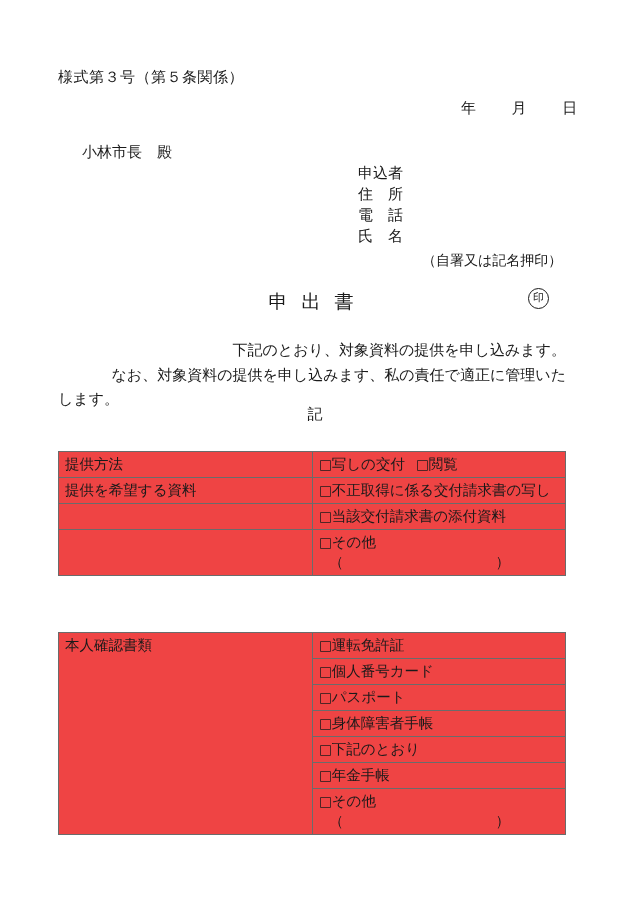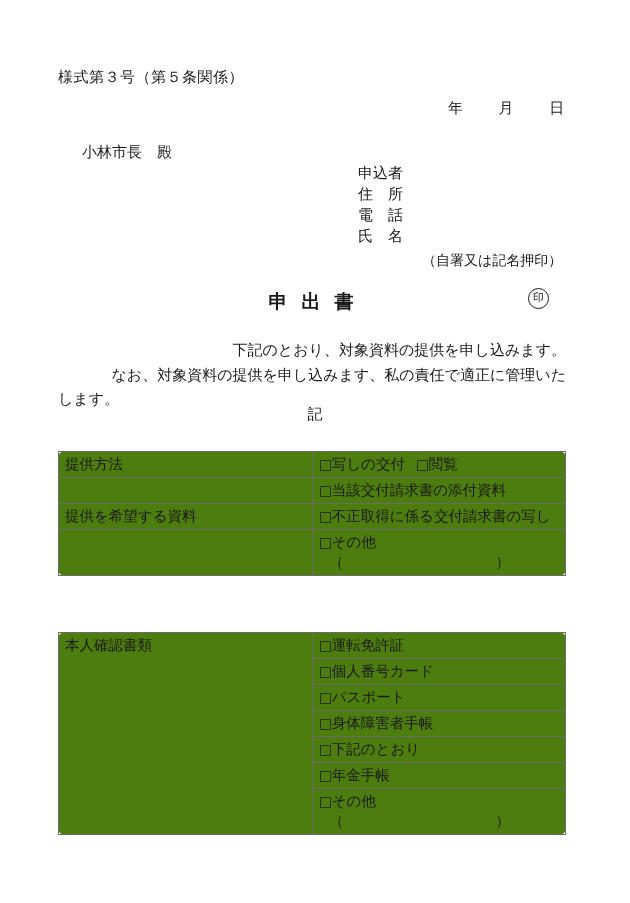--- a/index.html
+++ b/index.html
@@ -26,21 +26,21 @@
   .form-no {
     position: absolute;
     left: 58px;
     top: 68px;
     font-size: 15px;
     letter-spacing: 0.5px;
     white-space: nowrap;
   }
   .date-line {
     position: absolute;
-    left: 448px;
+    left: 461px;
     top: 99px;
     font-size: 15px;
     white-space: nowrap;
   }
   .date-line span { display: inline-block; }
   .date-line .gap { width: 26px; }
 
   .addressee {
     position: absolute;
     left: 82px;
@@ -83,21 +83,20 @@
   
   .doc-title {
     position: absolute;
     left: 0;
     right: 8px;
     top: 289px;
     text-align: center;
     font-size: 19px;
     letter-spacing: 14px;
     text-indent: 14px;
-    font-weight: bold;
   }
 
   
   .body-text {
     position: absolute;
     left: 58px;
     top: 338px;
     width: 508px;
     font-size: 15px;
     line-height: 24.5px;
@@ -113,22 +112,21 @@
     text-align: center;
     font-size: 15px;
   }
 
   
   table.form-table {
     position: absolute;
     border-collapse: collapse;
     font-size: 14.5px;
     table-layout: fixed;
-    background: #4d7c0f;
-    border-radius: 7px;
+    background: #ef4444;
   }
   table.form-table td {
     border: 1px solid #6b6b6b;
     padding: 2px 5px 3px 6px;
     vertical-align: top;
     line-height: 20px;
   }
   table.form-table.t1 {
     left: 58px;
     top: 451px;
@@ -197,29 +195,29 @@
 
   <table class="form-table t1">
     <tbody>
       <tr>
         <td class="label-col">提供方法</td>
         <td class="val-col">
           <span class="nowrap"><span class="cb">□</span><span>写しの交付</span></span><span class="nowrap cb2"><span class="cb">□</span><span>閲覧</span></span>
         </td>
       </tr>
       <tr>
+        <td class="label-col">提供を希望する資料</td>
+        <td class="val-col">
+          <span class="cb">□</span><span>不正取得に係る交付請求書の写し</span>
+        </td>
+      </tr>
+      <tr>
         <td class="label-col"></td>
         <td class="val-col">
           <span class="cb">□</span><span>当該交付請求書の添付資料</span>
-        </td>
-      </tr>
-      <tr>
-        <td class="label-col">提供を希望する資料</td>
-        <td class="val-col">
-          <span class="cb">□</span><span>不正取得に係る交付請求書の写し</span>
         </td>
       </tr>
       <tr>
         <td class="label-col"></td>
         <td class="val-col">
           <span class="cb">□</span><span>その他</span>
           <span class="paren-line"><span>（</span><span class="sp"></span><span>）</span></span>
         </td>
       </tr>
     </tbody>

